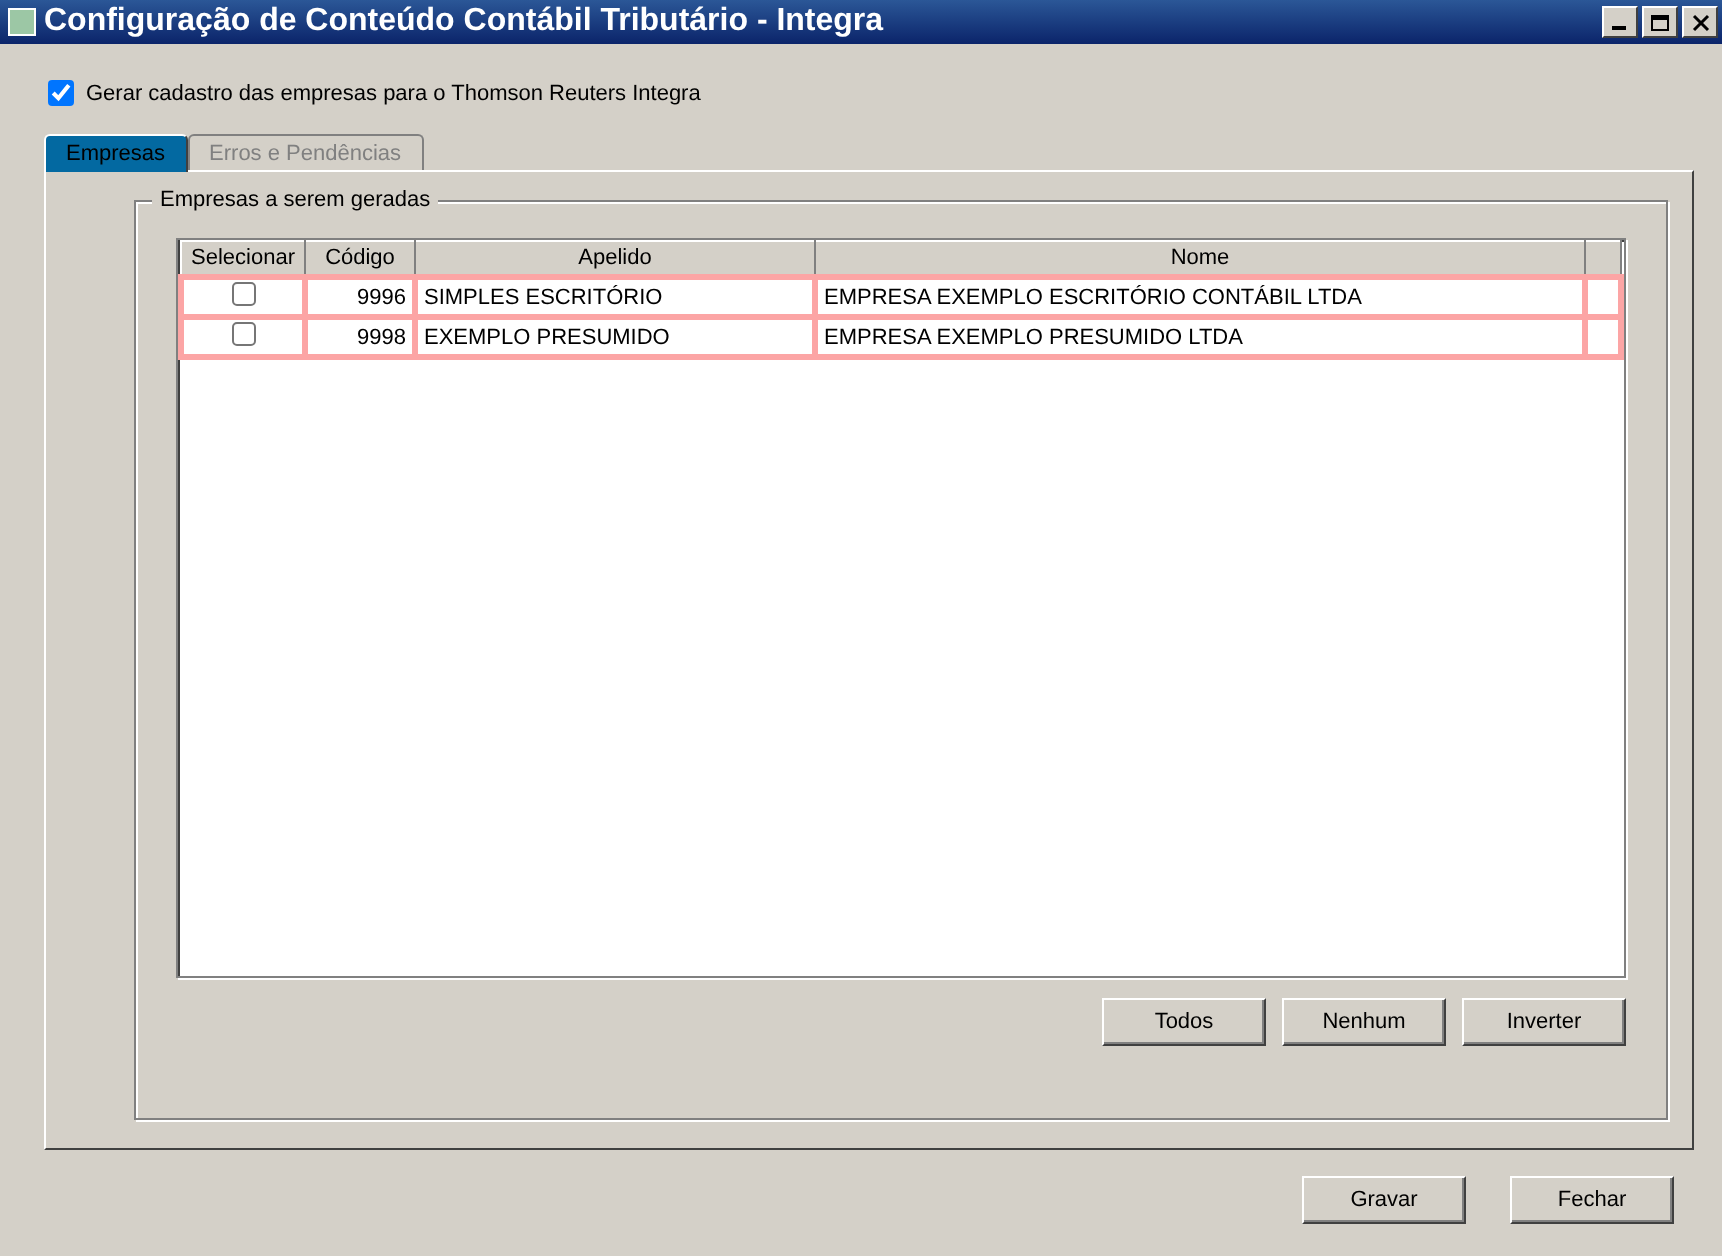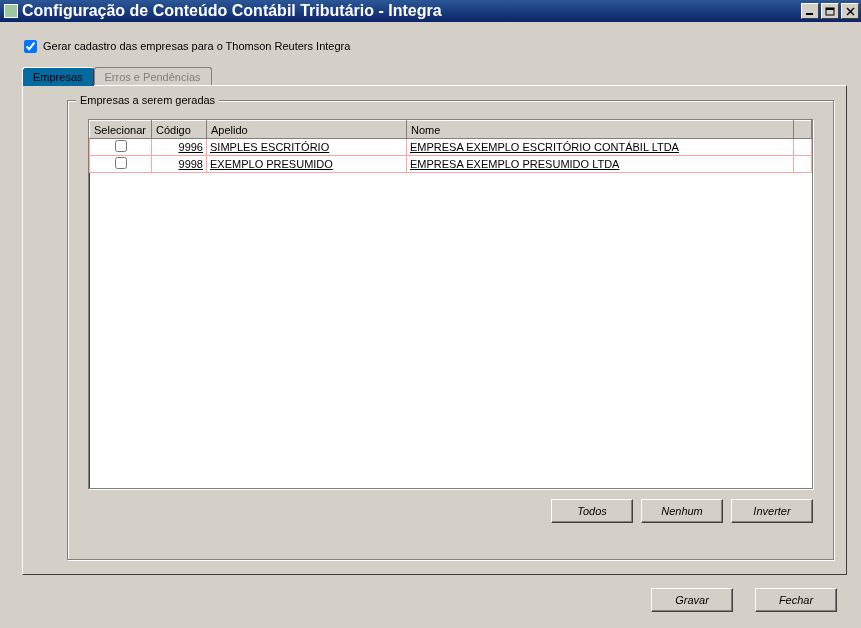--- a/index.html
+++ b/index.html
@@ -51,21 +51,21 @@
   }
   .content-area {
     background: #d4d0c8;
     width: 100%;
     height: calc(100% - 22px);
     padding: 12px 14px;
     position: relative;
   }
   .checkbox-row {
     display: flex;
-    align-items: flex-start;
+    align-items: center;
     margin: 6px 4px 12px 10px;
   }
   .checkbox-row input[type=checkbox] {
     margin: 0 6px 0 0;
     width: 13px; height: 13px;
   }
   .tabs {
     margin: 4px 0 0 8px;
   }
   .tab-strip {
@@ -132,30 +132,29 @@
   }
   table.grid th {
     background: #d4d0c8;
     border: 1px solid #808080;
     border-top-color: #fff;
     border-left-color: #fff;
     font-weight: normal;
     padding: 2px 4px;
     font-size: 11px;
     height: 18px;
-    text-align: left;
+    text-align: center;
   }
   table.grid td {
-    border: 1px solid #fca5a5;
+    border: 3px solid #fca5a5;
     padding: 1px 3px;
     font-size: 11px;
     height: 17px;
     overflow: hidden;
     white-space: nowrap;
-    text-decoration: underline;
   }
   table.grid td.sel-cell {
     text-align: center;
     background: #fff;
   }
   table.grid td.sel-cell input {
     width:12px; height:12px; margin:0;
   }
   table.grid td.code-cell { text-align: right; }
   .col-sel { width: 62px; }
@@ -174,21 +173,20 @@
     height: 24px;
     background: #d4d0c8;
     border: 1px solid #404040;
     border-top-color: #fff;
     border-left-color: #fff;
     box-shadow: inset -1px -1px 0 #808080;
     font-family: Tahoma, Arial, sans-serif;
     font-size: 11px;
     padding: 0 10px;
     cursor: default;
-    font-style: italic;
   }
   .footer-btns {
     position: absolute;
     right: 24px;
     bottom: 16px;
     display: flex;
     gap: 22px;
   }
 </style>
 </head>

